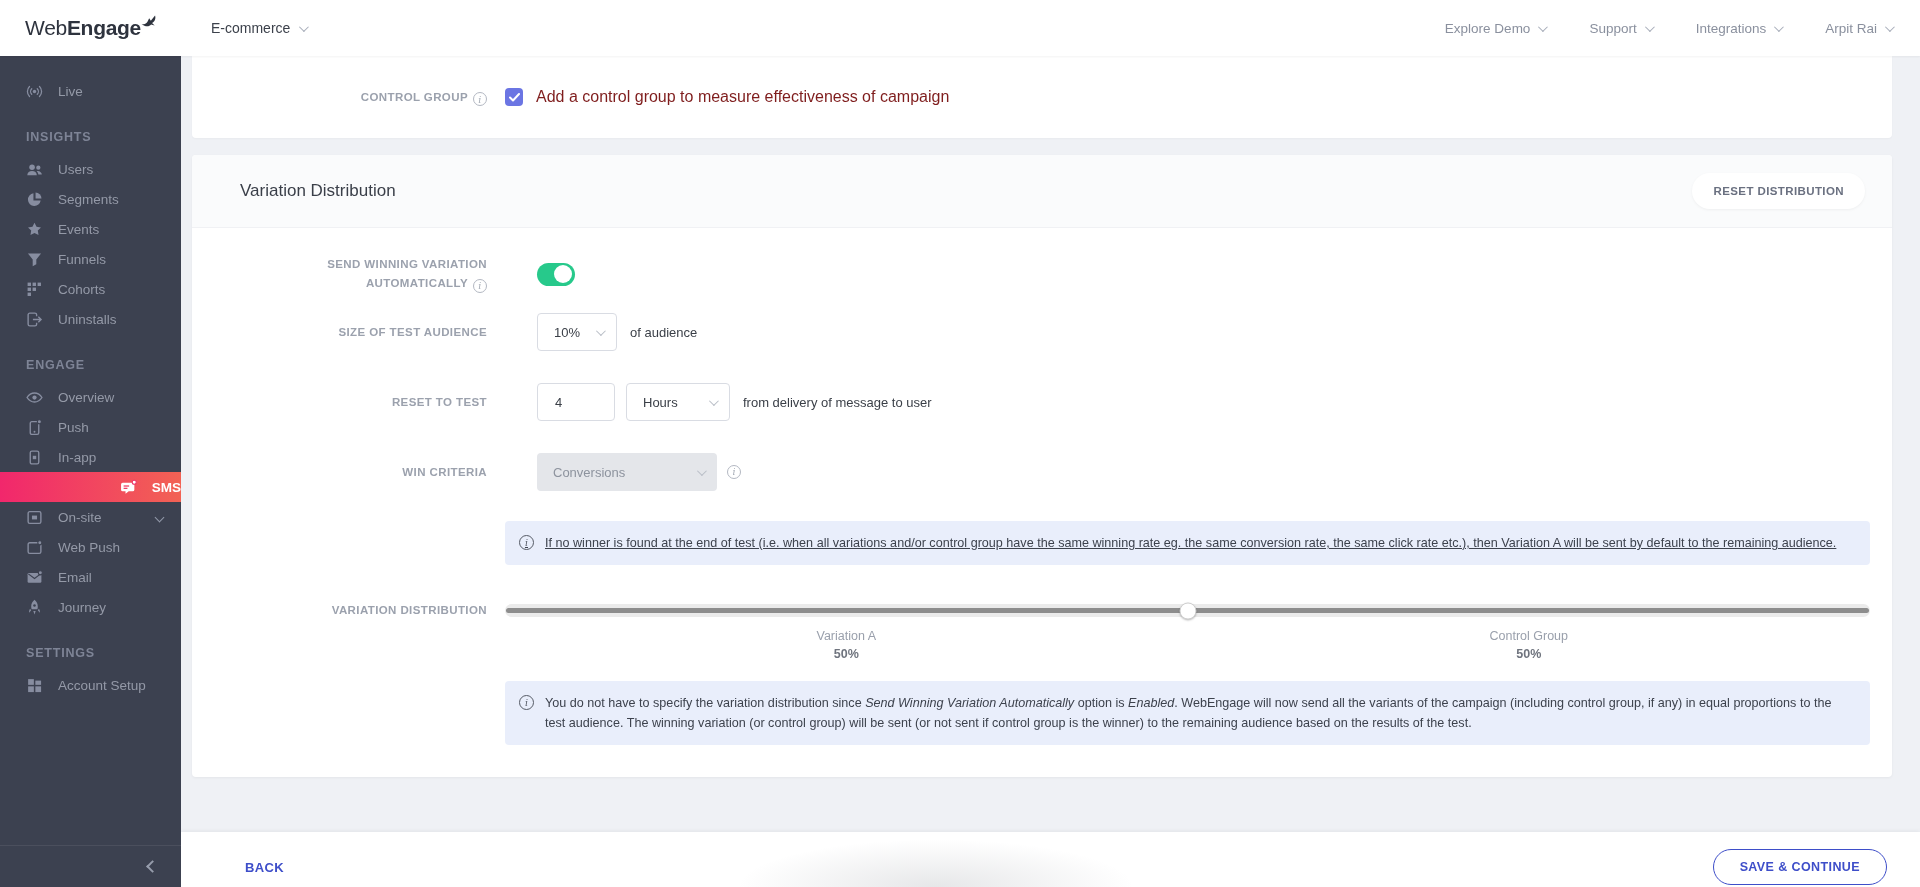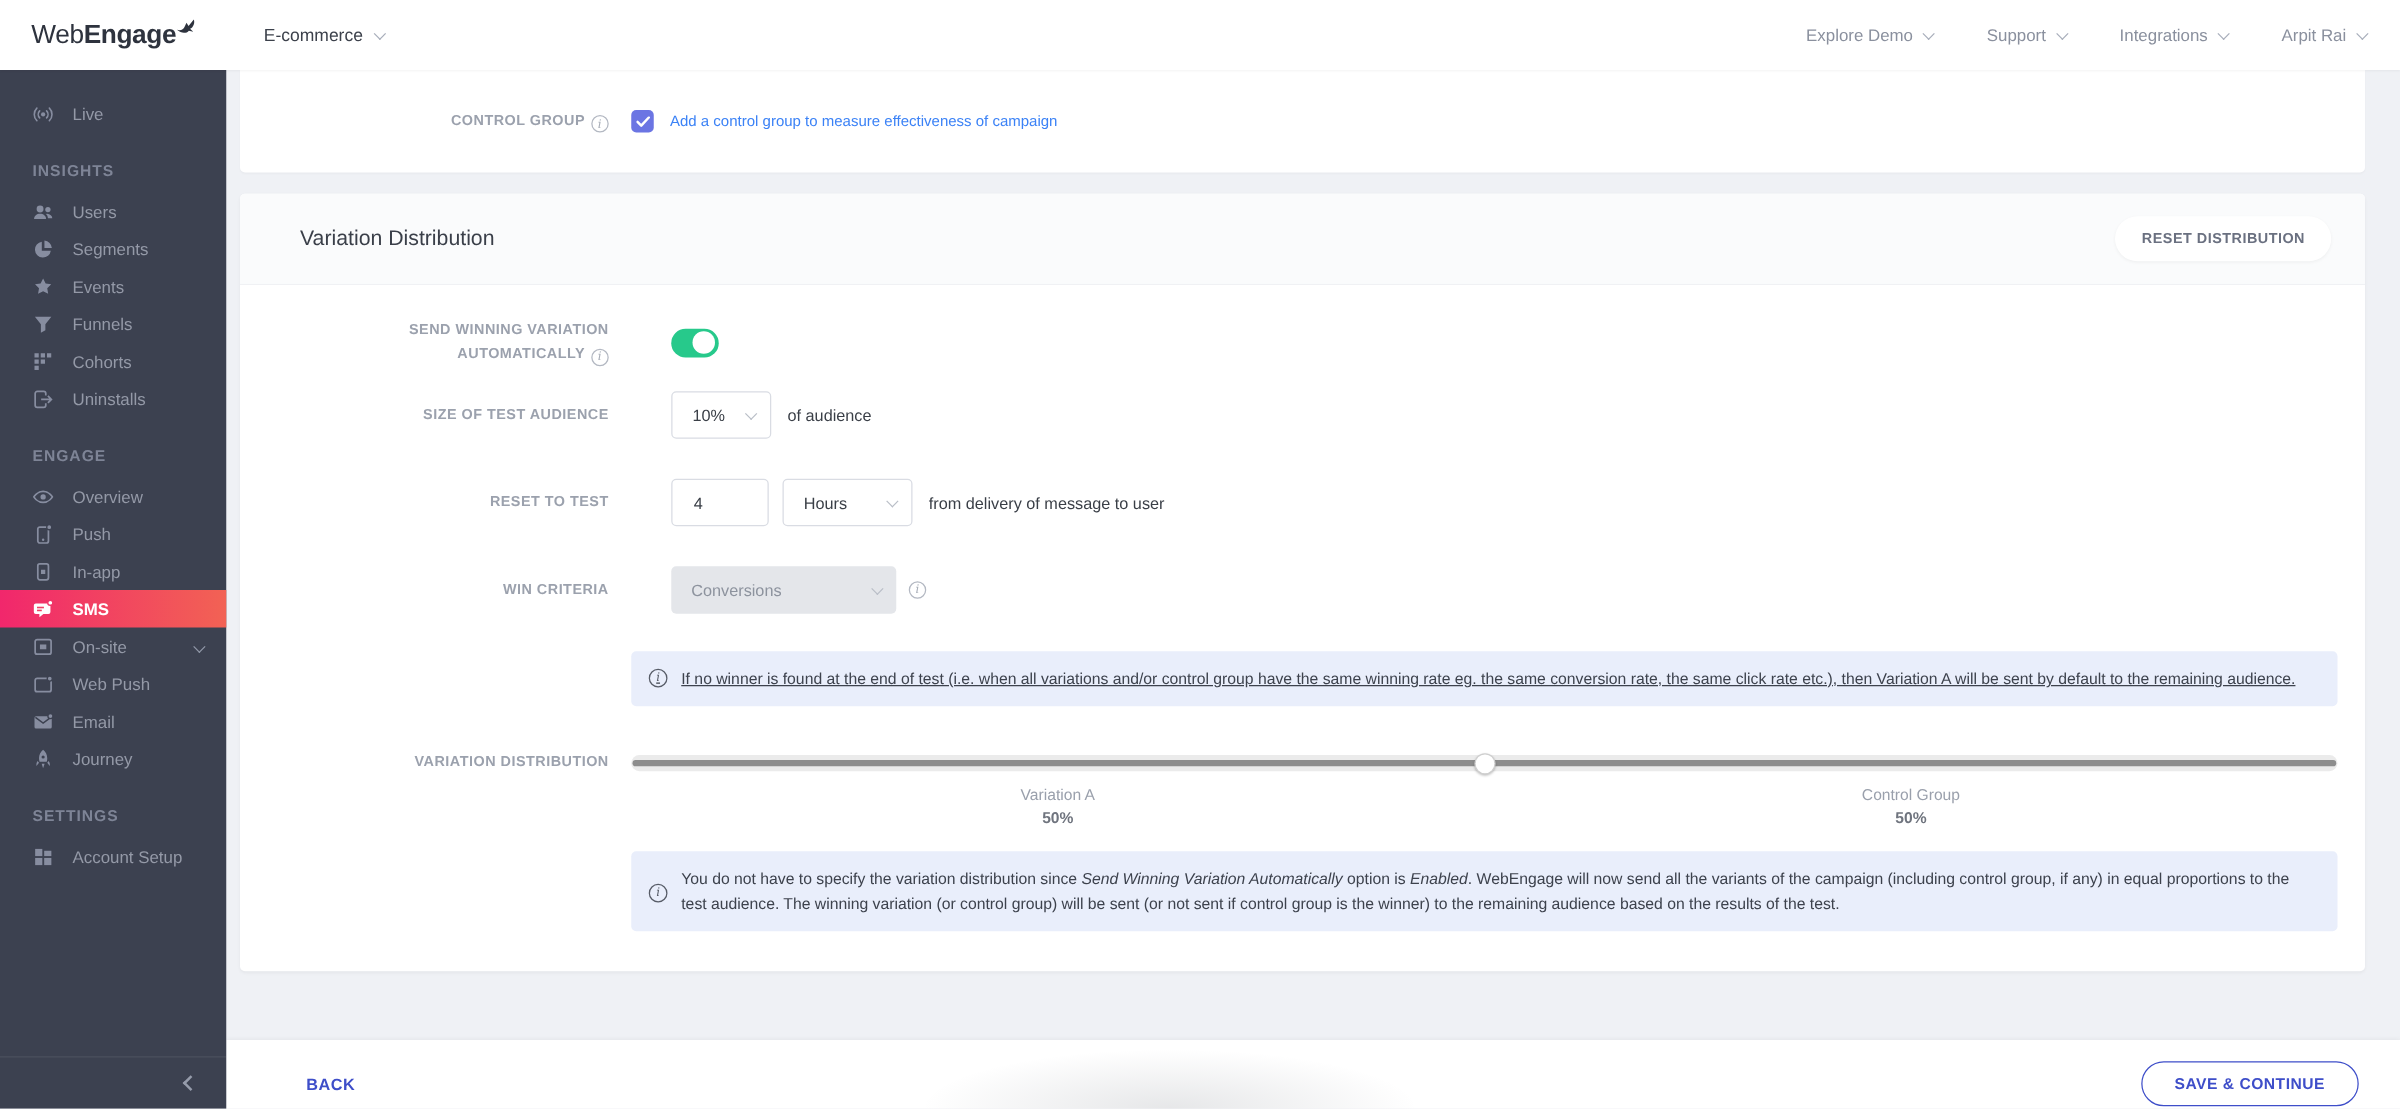--- a/index.html
+++ b/index.html
@@ -27,21 +27,21 @@
   .sidebar {
     position:absolute; top:56px; left:0; bottom:0; width:181px;
     background:#3c4150; color:#9499a7; z-index:10;
   }
   .side-item { height:30px; display:flex; align-items:center; padding-left:26px; gap:15px; font-size:13.5px; cursor:pointer; }
   .side-item .ic { width:17px; height:17px; color:#878da0; flex-shrink:0; display:flex; align-items:center; }
   .side-item.first { margin-top:20px; }
   .side-head { margin:24px 0 10px 26px; font-size:12.5px; font-weight:700; letter-spacing:.8px; color:#7e8496; }
   .side-item.active {
     background:linear-gradient(90deg,#f1276c,#f26254);
-    color:#fff; font-weight:700;
+    color:#fff; font-weight:700;justify-content:flex-end;
   }
   .side-item.active .ic { color:#fff; }
   .item-chevron { margin-left:auto; margin-right:18px; width:7px; height:7px; border-right:1.6px solid #9299a9; border-bottom:1.6px solid #9299a9; transform:rotate(45deg); }
   .sidebar-foot {
     position:absolute; bottom:0; left:0; width:181px; height:42px;
     border-top:1px solid rgba(255,255,255,.08);
     display:flex; align-items:center; justify-content:flex-end; padding-right:24px;
   }
   .collapse-chev { width:9px; height:9px; border-left:2px solid #969cab; border-bottom:2px solid #969cab; transform:rotate(45deg); cursor:pointer; }
   
@@ -54,37 +54,37 @@
   .reset-btn { margin-left:auto; background:#fff; border:none; border-radius:18px; padding:12px 21px; font-family:inherit; font-size:11.5px; font-weight:700; letter-spacing:.4px; color:#6a7080; cursor:pointer; box-shadow:0 1px 3px rgba(0,0,0,.05); }
   .vd-body { padding-top:27px; }
   .form-row { display:flex; align-items:center;gap:32px; }
   .form-label { width:295px; text-align:right; flex-shrink:0; font-size:11.5px; font-weight:700; letter-spacing:.4px; color:#9ba1ad; line-height:19px; }
   .ctrl { margin-left:18px; display:flex; align-items:center; }
   .info-i { display:inline-flex; width:14px; height:14px; border:1px solid #b3b8c2; border-radius:50%; color:#a6acb6; align-items:center; justify-content:center; vertical-align:-2px; margin-left:5px; font-weight:400; }
   .info-i::after { content:"i"; font-family:"DejaVu Serif",serif; font-style:italic; font-size:9.5px; line-height:1; }
   .note-i { width:15px; height:15px; border-color:#565b66; color:#565b66; margin:2px 0 0 0; flex-shrink:0; }
   
   .checkbox { width:18px; height:18px; background:#6b75e3; border-radius:4px; display:flex; align-items:center; justify-content:center; cursor:pointer; }
-  .cg-text { margin-left:13px; font-size:12px; color:#3b82f6; }
+  .cg-text { margin-left:13px; font-size:16px; color:#7f1d1d; }
   .toggle { width:38px; height:23px; background:#27c98b; border-radius:12px; position:relative; cursor:pointer; }
   .toggle .knob { position:absolute; top:2.5px; right:3px; width:18px; height:18px; background:#fff; border-radius:50%; }
   .select { height:38px; border:1px solid #d9dce3; border-radius:4px; background:#fff; display:flex; align-items:center; justify-content:space-between; padding:0 13px 0 16px; font-size:13px; color:#3a3f47; cursor:pointer; }
   .select .chev { border-color:#b9bec7; }
   .sel-size { width:80px; }
   .sel-hours { width:104px; margin-left:11px; }
   .sel-win { width:180px; background:#e4e6ea; border:none; color:#8d939e; }
   .num-input { width:78px; height:38px; border:1px solid #d9dce3; border-radius:4px; padding:0 0 0 17px; font-family:inherit; font-size:13px; color:#3a3f47; }
   .suffix { margin-left:13px; font-size:13px; color:#3a3f47; }
   .m-row1 { margin-bottom:20px; }
   .m-row  { margin-bottom:32px; }
   
   .note { margin:0 22px 0 313px; background:#e9eefb; border-radius:4px; padding:12px 18px 12px 14px; display:flex; gap:11px; font-size:12.6px; color:#3d424d; line-height:1.6; }
   .note i { font-style:italic; }
   .note-1 { margin-top:30px;text-decoration:underline; }
-  .note-2 { margin-top:20px;align-items:center; }
+  .note-2 { margin-top:20px; }
   
   .dist-row { margin-top:36px; display:flex; align-items:center; }
   .slider-wrap { flex:1; margin-left:18px; margin-right:22px; }
   .track { height:13px; background:#ebebeb; border-radius:7px; position:relative; cursor:pointer; }
   .bar { position:absolute; left:1px; right:1px; top:4px; height:5px; background:#8d8d8d; border-radius:3px; }
   .handle { position:absolute; top:50%; width:17px; height:17px; background:#fff; border:1px solid #cfcfcf; border-radius:50%; transform:translate(-50%,-50%); box-shadow:0 1px 2px rgba(0,0,0,.25); cursor:grab; }
   .dist-labels { display:flex; margin-left:313px; margin-right:22px; }
   .dist-labels > div { width:50%; text-align:center; }
   .seg-name { margin-top:9px; font-size:12.5px; color:#9aa0ac; }
   .seg-val { margin-top:4px; font-size:12.5px; font-weight:700; color:#6f747e; }

